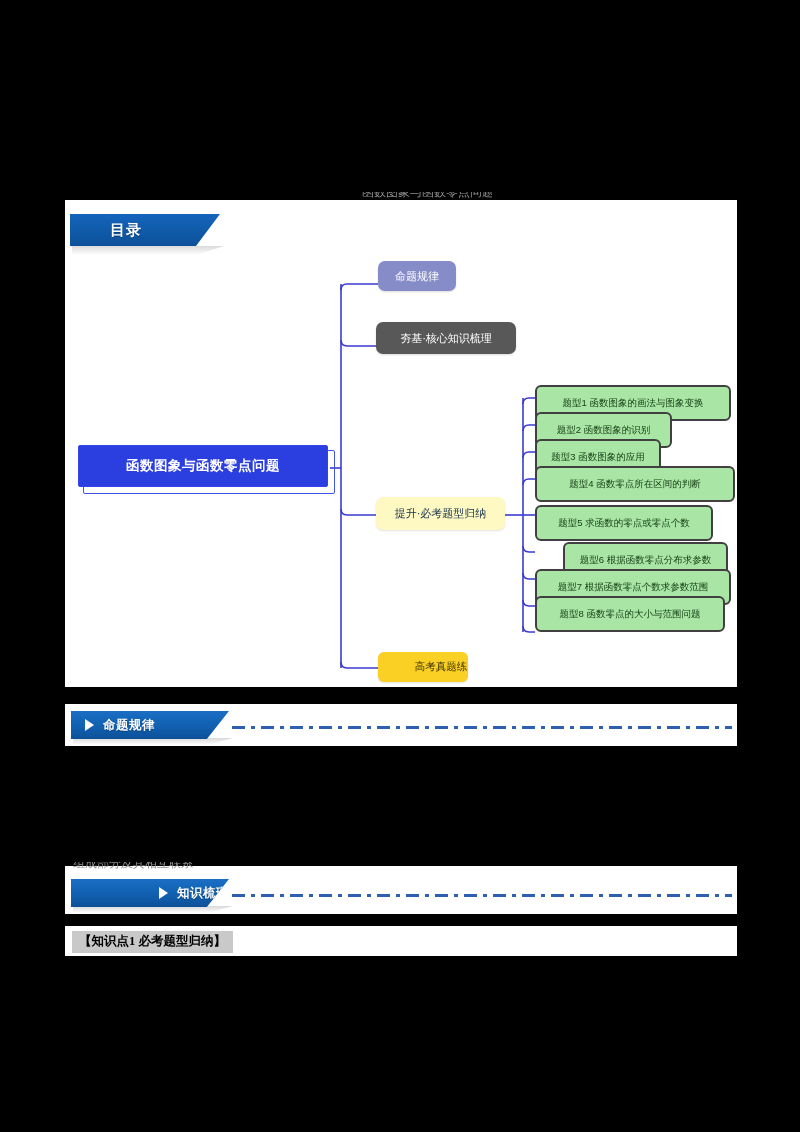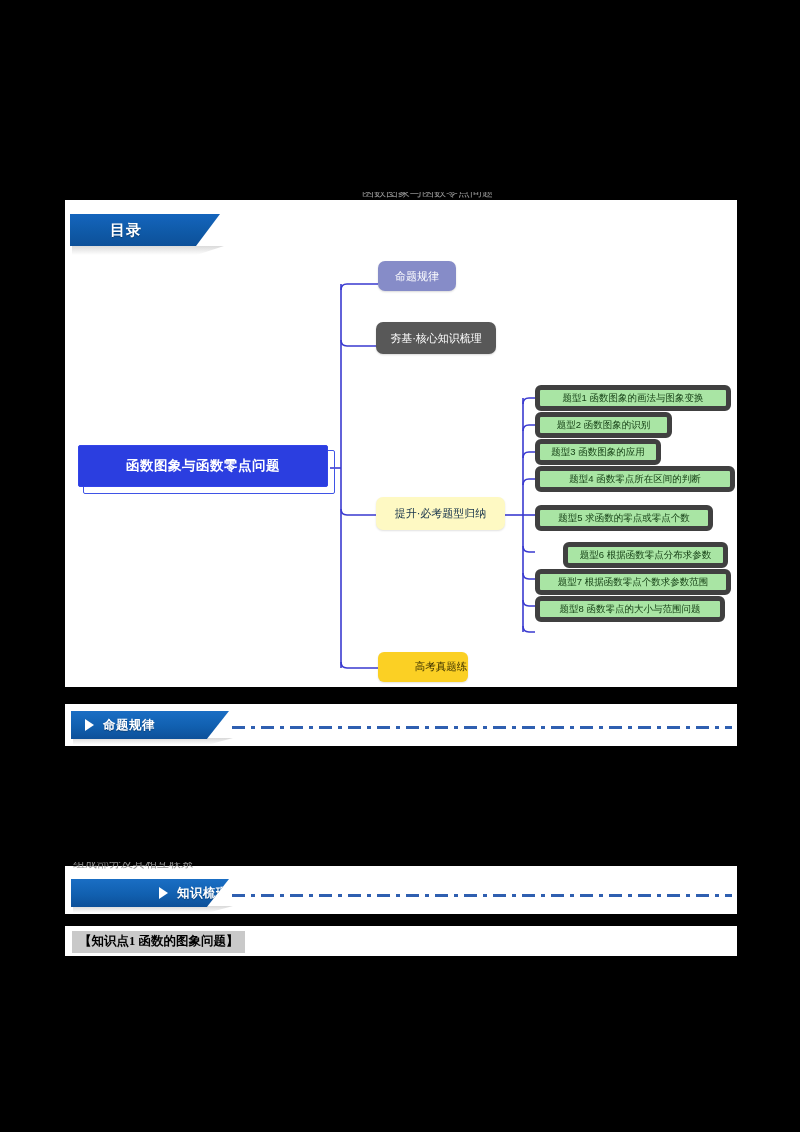--- a/index.html
+++ b/index.html
@@ -56,22 +56,22 @@
   .node-teal{
     background:#fef9c3;color:#16324a;font-size:11px;border-radius:7px;
     box-shadow:0 1px 2px rgba(0,0,0,.12);
   }
   .node-yellow{
     background:#fbd024;color:#3a3000;font-size:10.5px;border-radius:6px;
     box-shadow:0 1px 2px rgba(0,0,0,.12);
     padding-left:36px;
   }
   .node-green{
-    background:#a9e5a4;border:5px solid #404040;color:#123c12;
-    font-size:9.5px;border-radius:6px;padding:8px 6px;
+    background:#a9e5a4;border:2px solid #404040;color:#123c12;
+    font-size:9.5px;border-radius:6px;padding:16px 6px;
   }
   .sec-head{
     position:absolute;height:28px;
     background:linear-gradient(180deg,#1a6ec4 0%,#1160b0 55%,#0d5099 100%);
     clip-path:polygon(0 0, 100% 0, 86% 100%, 0 100%);
     display:flex;align-items:center;
     box-shadow:0 3px 4px rgba(0,0,0,.2);
   }
   .sec-head .tri{
     width:0;height:0;border-left:9px solid #fff;
@@ -159,21 +159,21 @@
 
   <div class="node-root-outline" style="left:18px;top:250px;width:250px;height:42px;"></div>
   <div class="node node-root" style="left:13px;top:245px;width:250px;height:42px;">
     <span>函数图象与函数零点问题</span>
   </div>
 
   <div class="node node-purple" style="left:313px;top:61px;width:78px;height:30px;">
     <span>命题规律</span>
   </div>
 
-  <div class="node node-gray" style="left:311px;top:122px;width:120px;height:32px;justify-content:center;">
+  <div class="node node-gray" style="left:311px;top:122px;width:140px;height:32px;justify-content:center;">
     <span>夯基·核心知识梳理</span>
   </div>
 
   <div class="node node-teal" style="left:311px;top:297px;width:129px;height:33px;">
     <span>提升·必考题型归纳</span>
   </div>
 
   <div class="node node-yellow" style="left:313px;top:452px;width:90px;height:30px;">
     <span>高考真题练</span>
   </div>
@@ -212,14 +212,14 @@
 <div class="dash-rule" style="left:232px;top:726px;width:500px;"></div>
 
 <div class="sec-shadow" style="left:73px;top:906px;width:160px;"></div>
 <div class="sec-head" style="left:71px;top:879px;width:158px;justify-content:flex-end;">
   <span class="tri"></span>
   <span class="sec-lbl">知识梳理</span>
 </div>
 <div class="dash-rule" style="left:232px;top:894px;width:500px;"></div>
 
 <div class="kp-title" style="left:72px;top:931px;">
-  <span>【知识点1  函数的图象问题】</span>
+  <span>【知识点1  必考题型归纳】</span>
 </div>
 
 </body></html>

